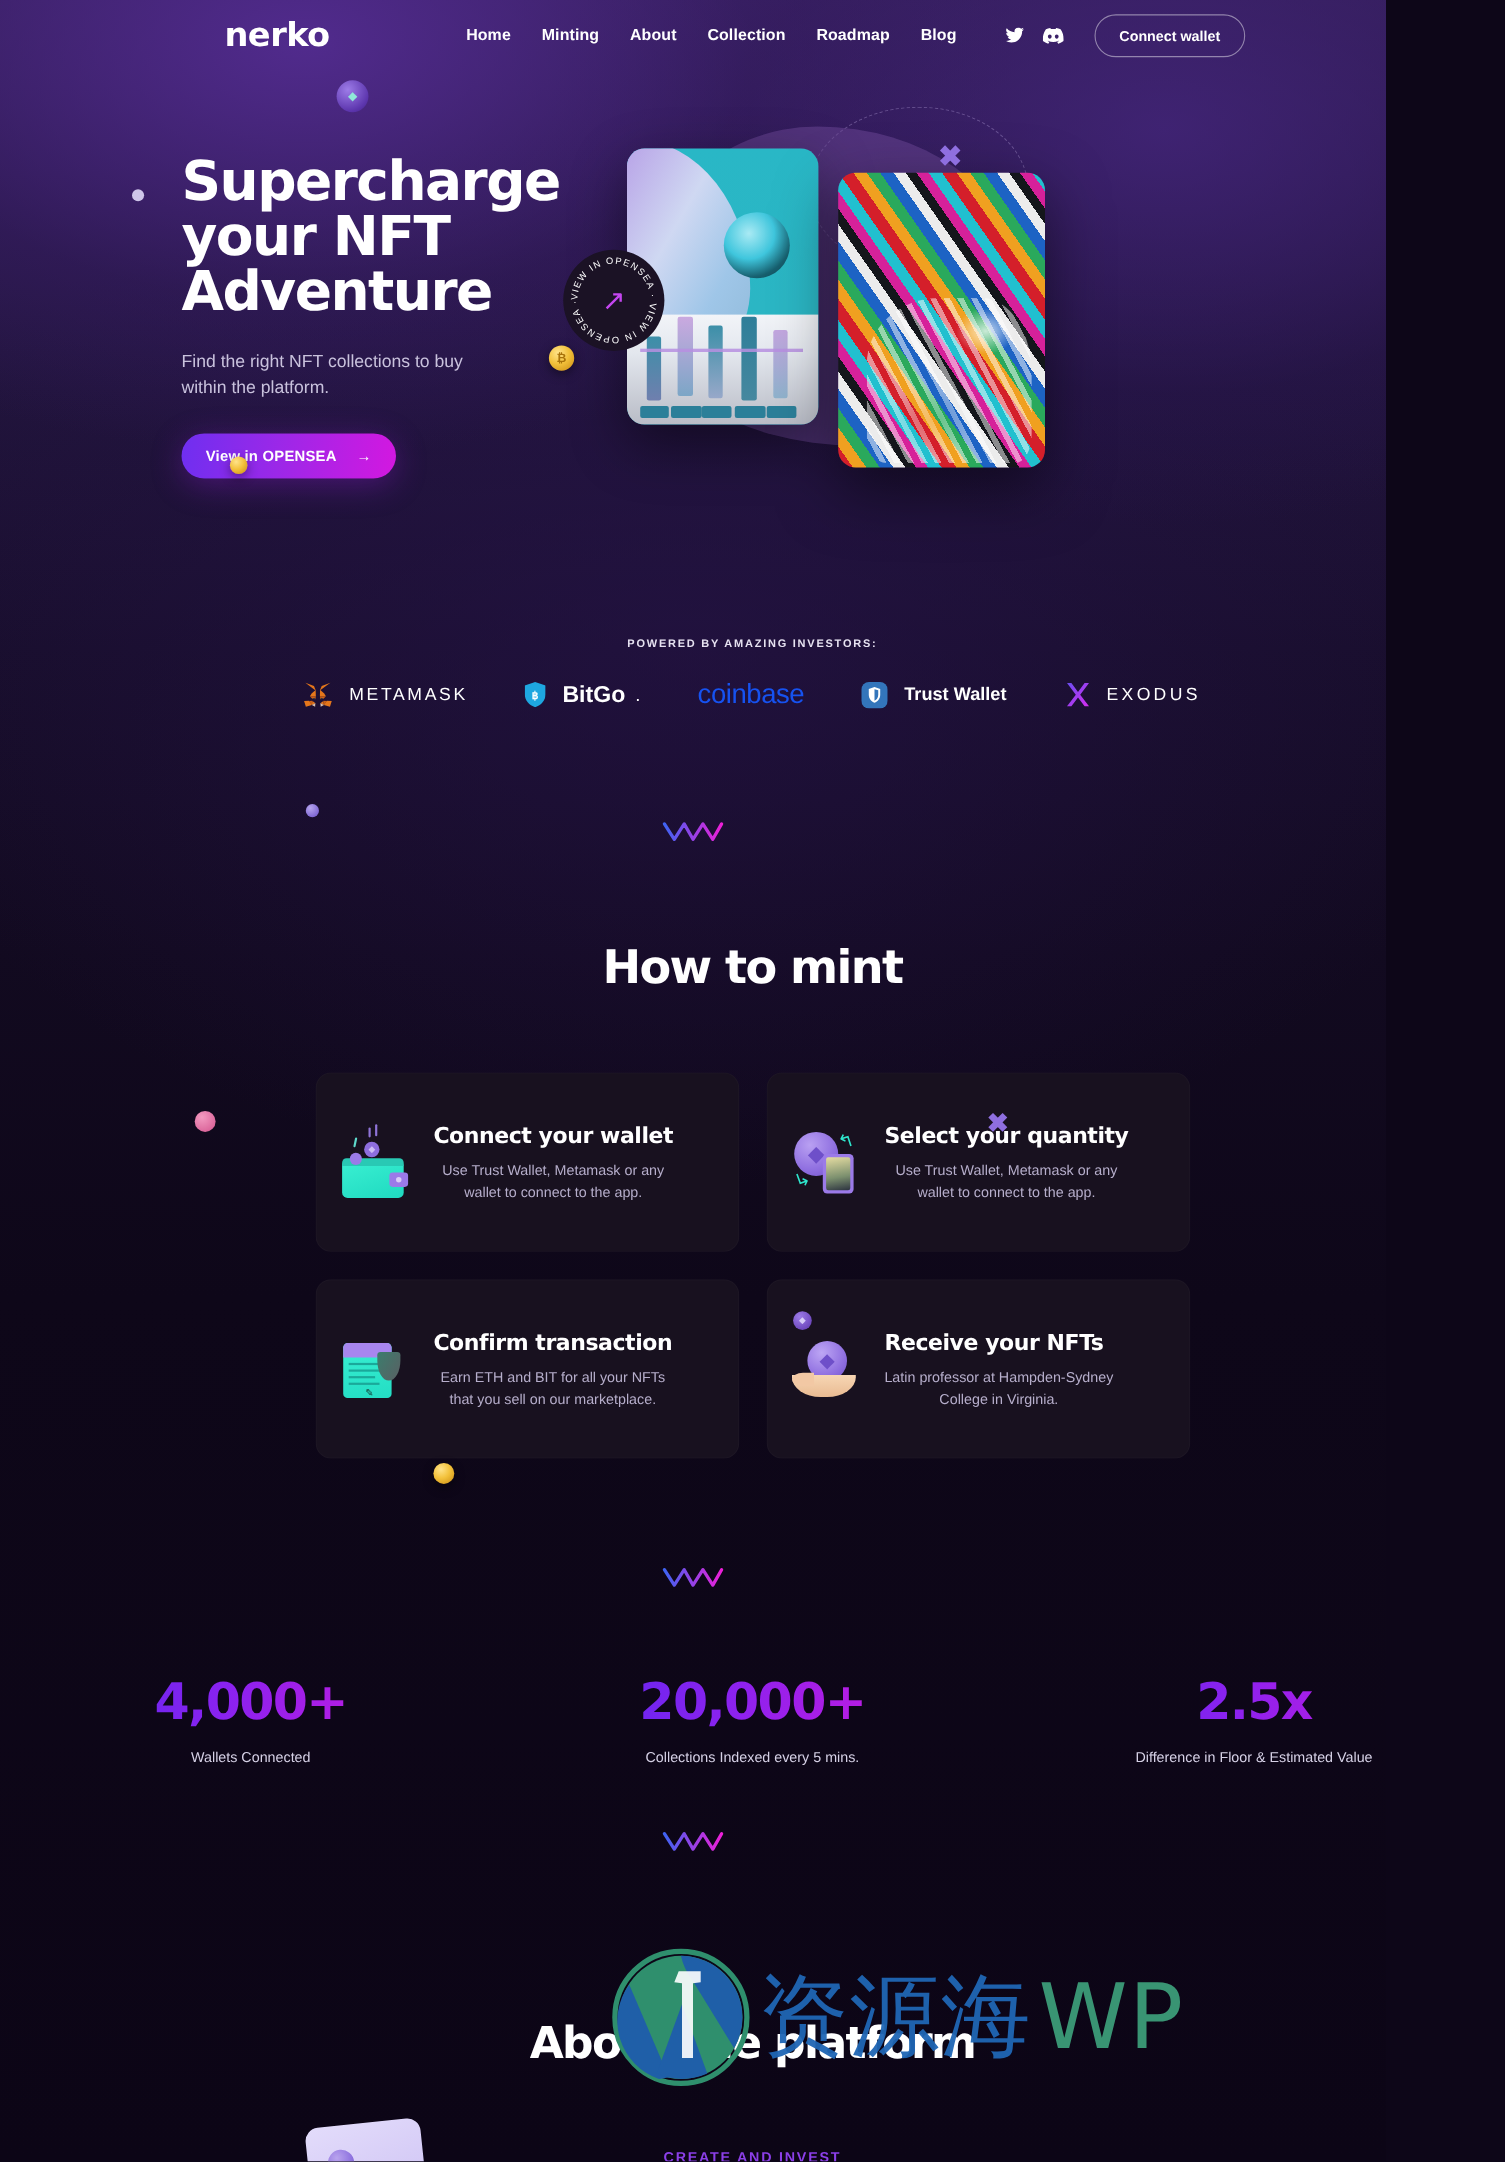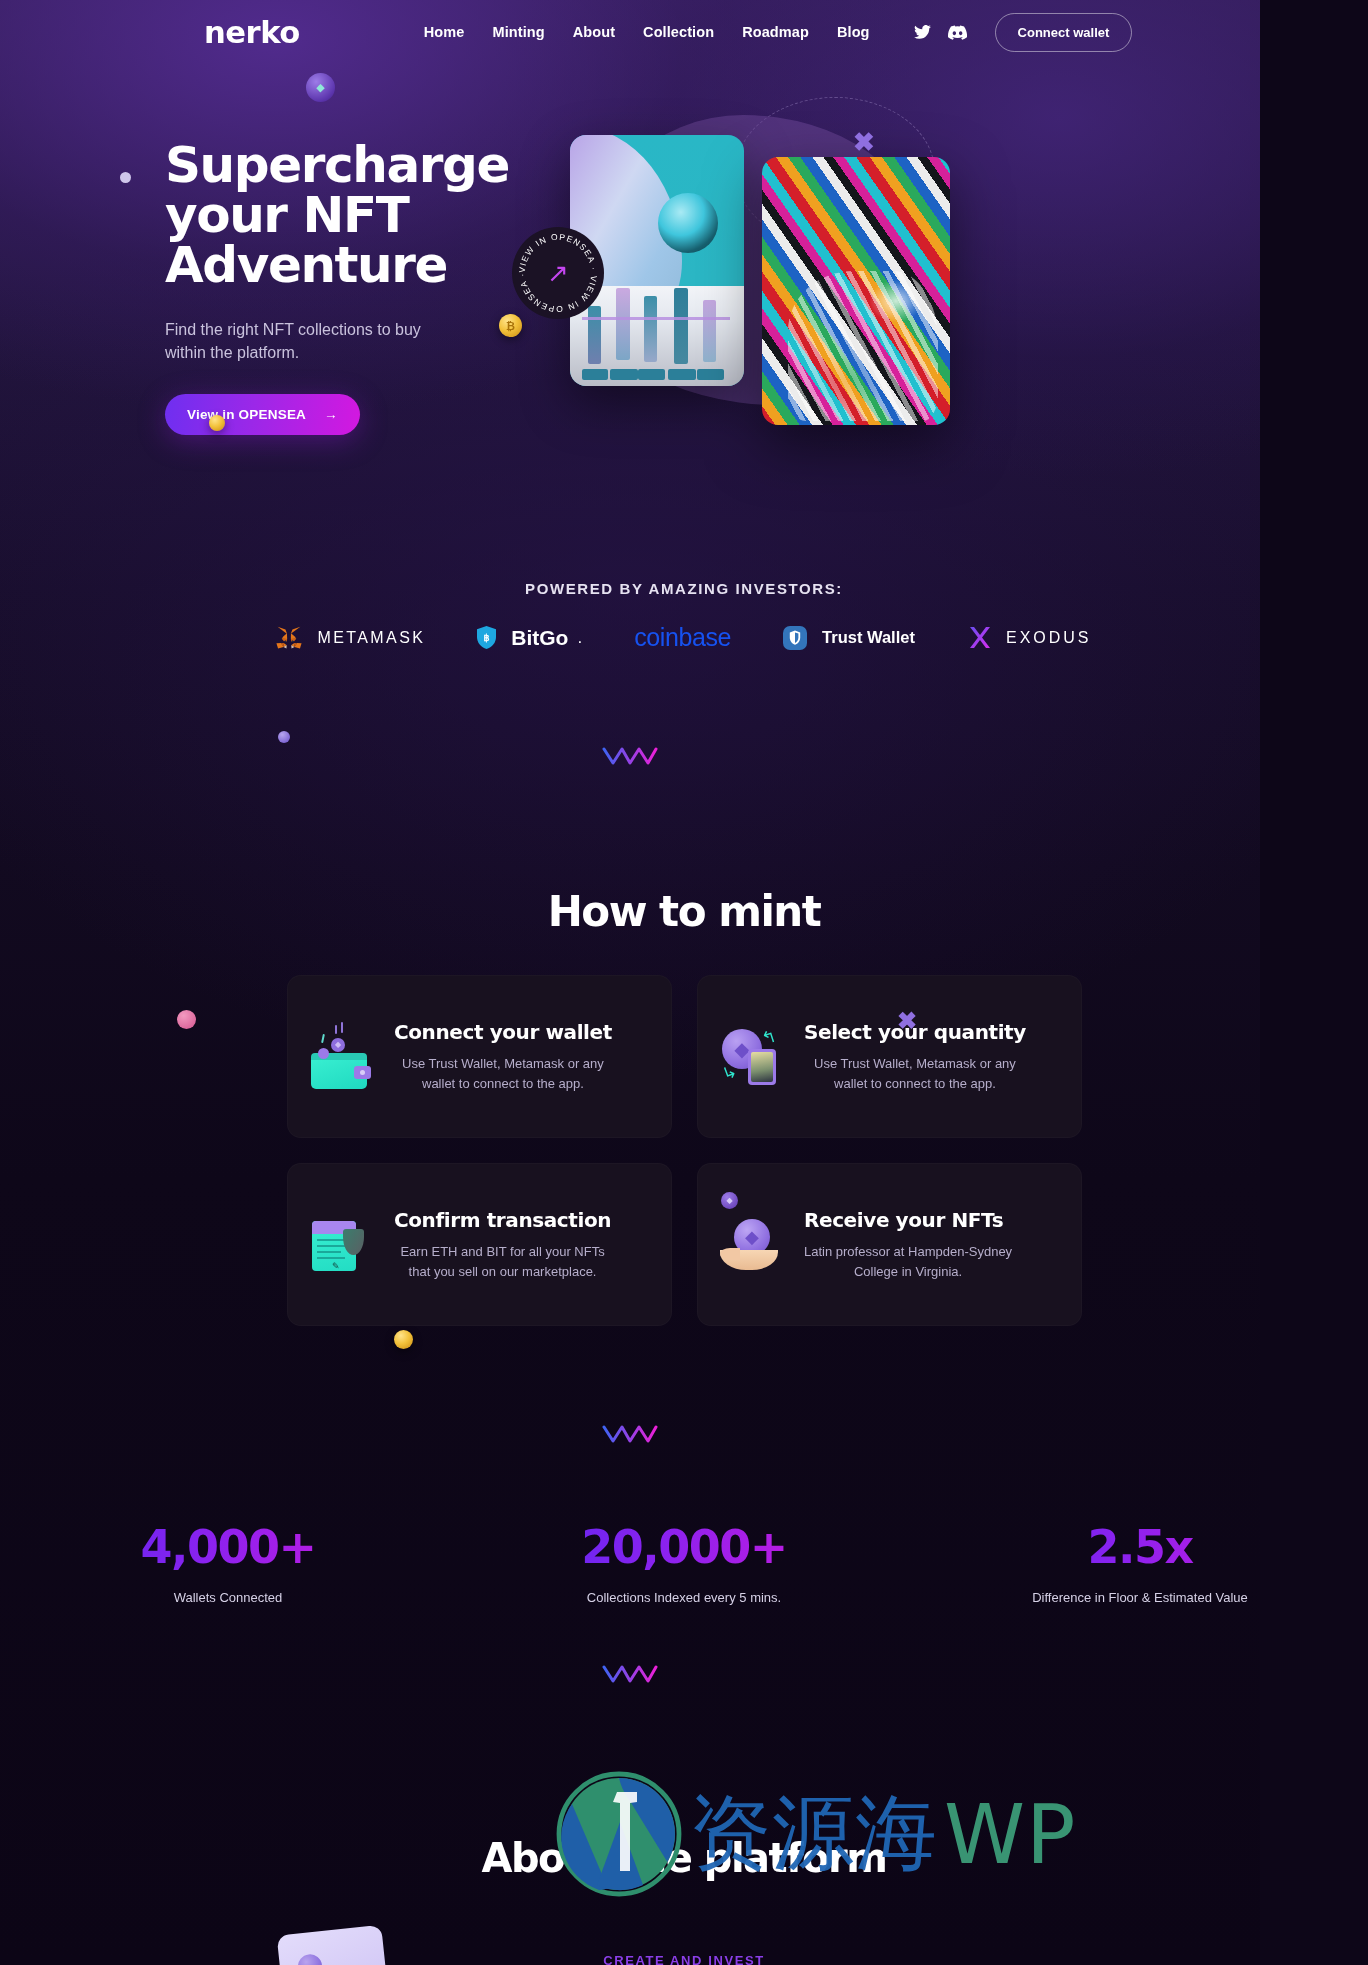--- a/index.html
+++ b/index.html
@@ -141,21 +141,21 @@
     box-shadow: 0 3px 10px rgba(0,0,0,.45);
     display:flex; align-items:center; justify-content:center;
     color:#a9730a; font-weight:700;
   }
   .sphere { position: absolute; border-radius: 50%; }
   .xmark { position:absolute; color:#8f6fe0; font-weight:800; }
 
   
   .investors { position: absolute; top: 580px; left: 0; width: 1368px; text-align: center; z-index: 20;}
   .investors-label {
-    color: #e6e2f1; font-size: 15px; font-weight: 700; letter-spacing: 1.6px;
+    color: #e6e2f1; font-size: 10px; font-weight: 700; letter-spacing: 1.6px;
   }
   .logo-row {
     margin-top: 26px; display: flex; align-items: center; justify-content: center; gap: 52px;
   }
   .brand { display: flex; align-items: center; gap: 15px; color: #fff; }
   .brand-text { font-size: 18px; font-weight: 700; }
 
   
   .divider { position: absolute; left: 50%; transform: translateX(-50%); z-index: 15; }
 
@@ -385,21 +385,21 @@
   <svg class="divider" style="top:745px;" width="56" height="24" viewBox="0 0 56 24">
     <defs>
         <linearGradient id="zg1" x1="0" y1="0" x2="1" y2="0">
       <stop offset="0" stop-color="#3f63f2"></stop>
           <stop offset="1" stop-color="#ec1fd8"></stop>
         </linearGradient>
       </defs>
     <polyline points="2,4 11,18 20,4 28,18 37,4 46,18 54,4" fill="none" stroke="url(#zg1)" stroke-width="3" stroke-linecap="round" stroke-linejoin="round"></polyline>
   </svg>
 
-  <div class="section-title" style="top:887px;font-size:42px;">How to mint</div>
+  <div class="section-title" style="top:855px;font-size:42px;">How to mint</div>
 
   <div class="cards">
 
     <div class="card">
       <div class="card-icon">
         <div style="position:absolute;left:1px;top:34px;width:56px;height:34px;background:linear-gradient(160deg,#3af0d2,#1fd9c0);border-radius:5px;"></div>
         <div style="position:absolute;left:1px;top:32px;width:56px;height:7px;background:#29c9b4;border-radius:4px 4px 0 0;"></div>
         <div style="position:absolute;left:44px;top:45px;width:17px;height:13px;background:#9b7ae8;border-radius:3px;"></div>
         <div style="position:absolute;left:50px;top:49px;width:5px;height:5px;background:#d9ccf7;border-radius:50%;"></div>
         <div style="position:absolute;left:21px;top:17px;width:14px;height:14px;border-radius:50%;background:#8e6ede;display:flex;align-items:center;justify-content:center;color:#cdbcf5;font-size:8px;">◆</div>

